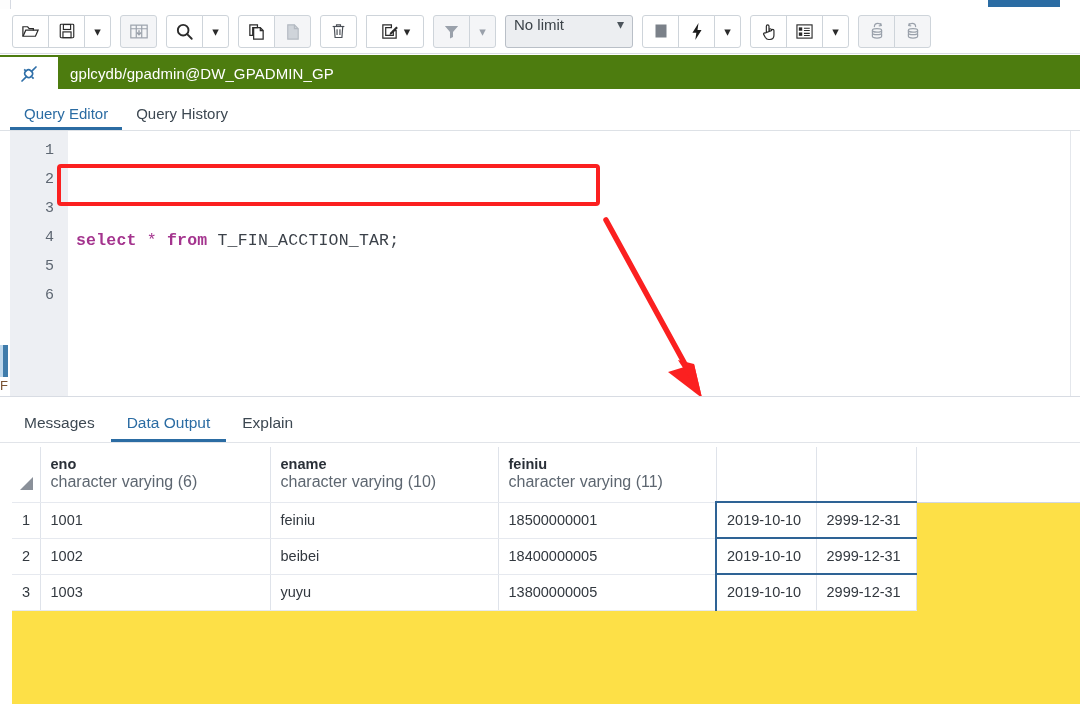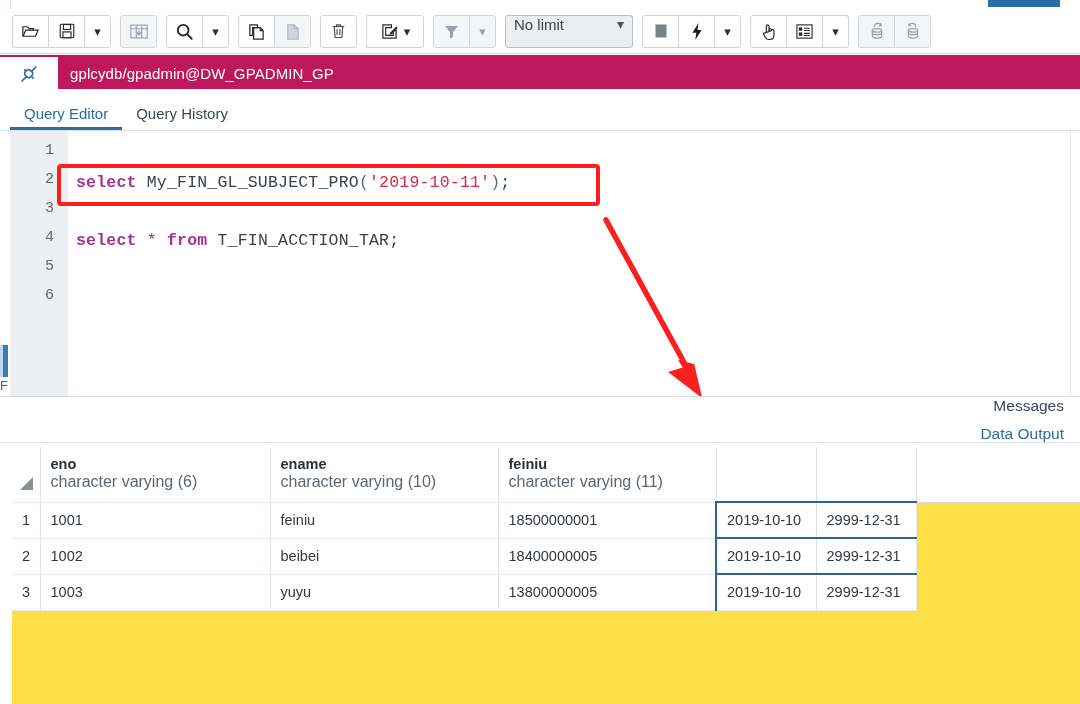--- a/index.html
+++ b/index.html
@@ -35,21 +35,21 @@
   .caret-g{font-size:13px;line-height:1;font-weight:bold;}
   
   #limit-select{
     width:128px;height:33px;border:1px solid #b9bfc7;border-radius:3px;
     background:#eceef1;display:flex;justify-content:space-between;
     padding:0 8px;box-sizing:border-box;font-size:15px;color:#3c4349;margin-right:9px;
   }
   
   #conn-bar{
     position:absolute;left:0;top:55px;width:1080px;height:37px;
-    background:#be185d;display:flex;align-items:center;
+    background:#4d7c0f;display:flex;align-items:center;
   }
   #conn-icon-box{
     width:58px;height:34px;background:#ffffff;display:flex;align-items:center;justify-content:center;
   }
   #conn-text{color:#ffffff;font-size:15px;margin-left:12px;letter-spacing:.1px;}
 
   
   #editor-tabs{
     position:absolute;left:0;top:89px;width:1080px;height:41px;
     background:#ffffff;border-bottom:1px solid #dde1e6;display:flex;align-items:flex-end;
@@ -96,21 +96,21 @@
   #left-blue-bar:after{content:"";position:absolute;left:0;top:0;width:3px;height:32px;background:#bfd8ec;}
   #left-glyph{position:absolute;left:0;top:378px;width:12px;height:14px;font-family:"Liberation Sans",sans-serif;font-size:13px;color:#7a5232;overflow:hidden;}
 
   
   #results{
     position:absolute;left:0;top:396px;width:1080px;height:308px;background:#ffffff;
     border-top:1px solid #d8dce3;
   }
   #res-tabs{
     position:absolute;left:0;top:0;width:1080px;height:45px;background:#ffffff;
-    display:flex;align-items:flex-end;border-bottom:1px solid #e1e4e9;flex-direction:column;
+    display:flex;align-items:flex-end;border-bottom:1px solid #e1e4e9;
   }
   .rtab{font-size:15.5px;padding:0 16px 10px 16px;color:#3d4852;}
   .rtab.active{color:#2b6ca3;border-bottom:3px solid #2b6ca3;padding-bottom:7px;}
   #res-tabs .rtab:first-child{margin-left:8px;}
 
   #grid-wrap{position:absolute;left:12px;top:50px;width:1068px;height:258px;background:#fde047;overflow:hidden;}
   #grid-headerband{position:absolute;left:0;top:0;width:1068px;height:55px;background:#ffffff;border-bottom:1px solid #d2d7e0;}
   table#grid{border-collapse:collapse;position:absolute;left:0;top:0;table-layout:fixed;}
   table#grid th,table#grid td{
     border-right:1px solid #dfe3ea;border-bottom:1px solid #e6e9ef;
@@ -319,21 +319,20 @@
 
 <div id="editor">
   <div id="gutter">
     <div class="ln" style="top:11px;">1</div>
     <div class="ln" style="top:40px;">2</div>
     <div class="ln" style="top:69px;">3</div>
     <div class="ln" style="top:98px;">4</div>
     <div class="ln" style="top:127px;">5</div>
     <div class="ln" style="top:156px;">6</div>
   </div>
-  <div class="code-line" style="top:42px;" id="cl2"><span class="kw">select</span><span class="id"> My_FIN_GL_SUBJECT_PRO</span><span class="pn">(</span><span class="str">'2019-10-11'</span><span class="pn">)</span><span class="id">;</span></div>
   <div class="code-line" style="top:100px;" id="cl4"><span class="kw">select</span><span class="id"> </span><span class="op">*</span><span class="id"> </span><span class="kw">from</span><span class="id"> T_FIN_ACCTION_TAR</span><span class="id">;</span></div>
 </div>
 
 <div id="left-blue-bar"></div>
 <div id="left-glyph">F</div>
 
 <div id="red-box"></div>
 <svg id="red-arrow" viewBox="0 0 130 190">
   <path d="M16 8 L96 154" stroke="#fb2020" stroke-width="5.5" stroke-linecap="round" fill="none"></path>
   <path d="M112 186 L78 160 L104 152 Z" fill="#fb2020"></path>

